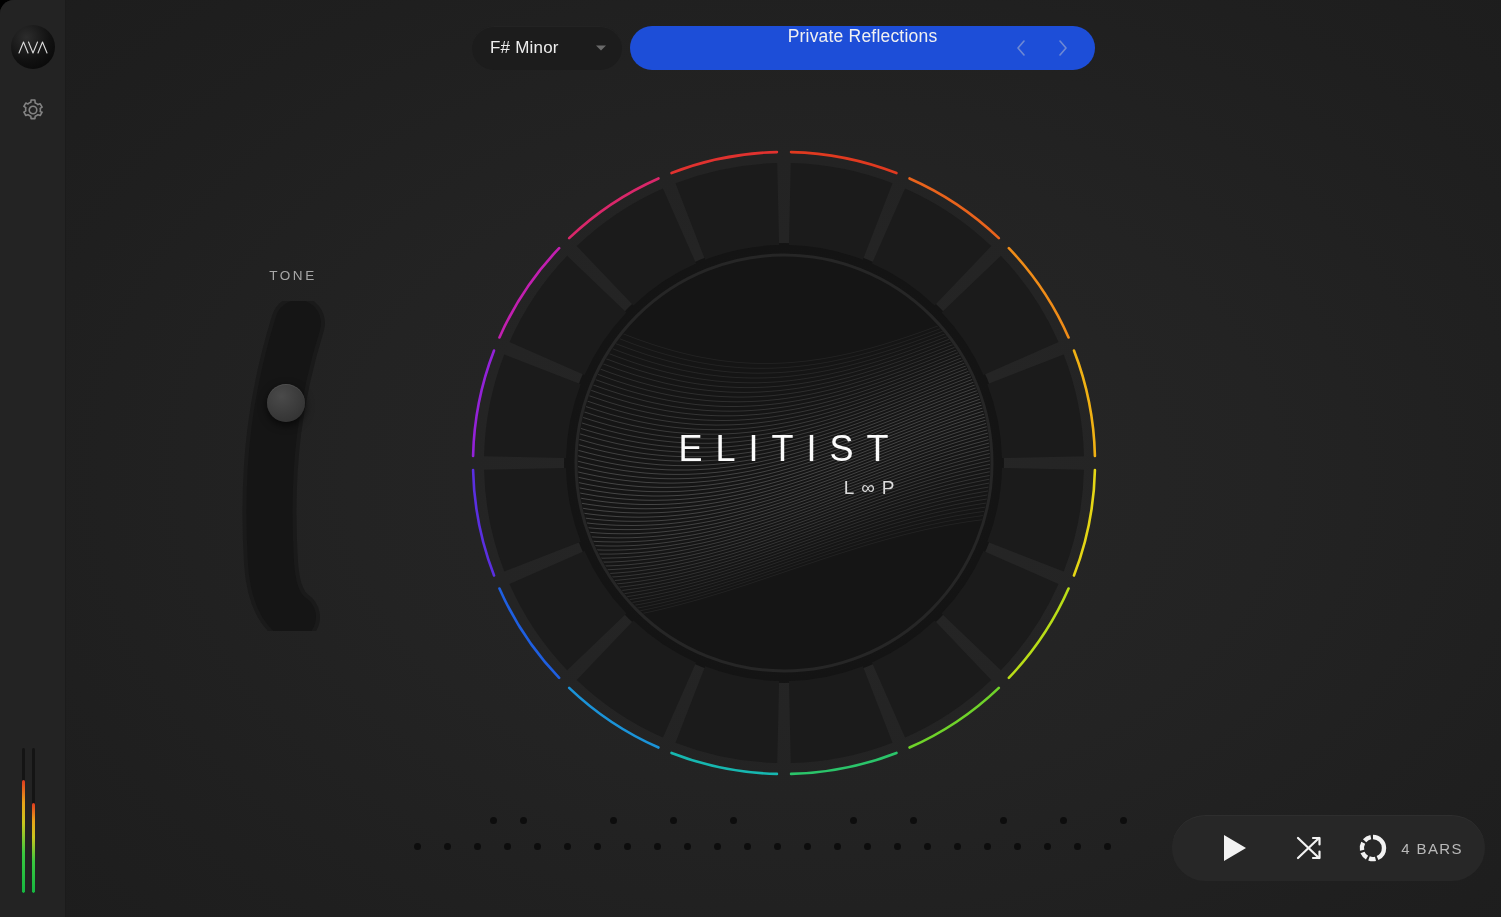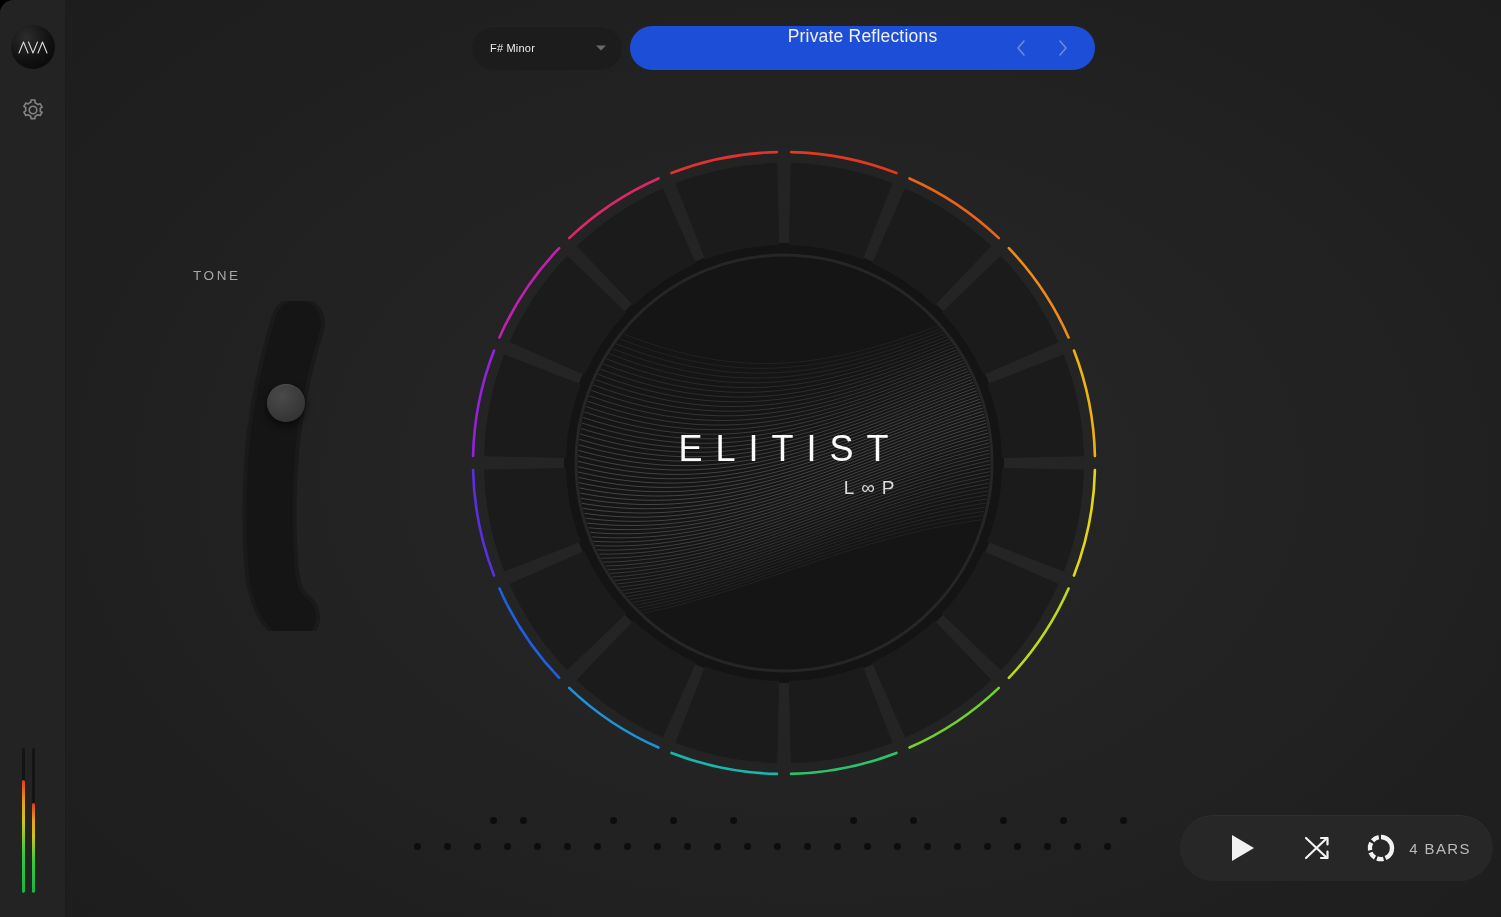--- a/index.html
+++ b/index.html
@@ -70,21 +70,21 @@
   .header {
     position:absolute; left:66px; top:0; right:0; height:96px;
     display:flex; align-items:center; justify-content:center;
     gap:8px;
     z-index:4;
   }
   .key-select {
     width:150px; height:44px; border-radius:22px;
     background:#1c1c1c;
     display:flex; align-items:center; padding:0 14px 0 18px;
-    color:#ededed; font-size:11px; letter-spacing:.2px;
+    color:#ededed; font-size:17px; letter-spacing:.2px;
     cursor:pointer; position:relative;
     box-shadow:inset 0 1px 0 rgba(255,255,255,.03);
   }
   .key-select .caret {
     position:absolute; right:16px; top:50%;
     transform:translateY(-50%);
     width:0;height:0;
     border-left:5px solid transparent;
     border-right:5px solid transparent;
     border-top:5px solid #6a6a6a;
@@ -107,21 +107,21 @@
   .nav-next { right:18px; }
 
   
   .stage {
     position:absolute; left:66px; top:0; right:0; bottom:0;
     background:
       radial-gradient(1100px 760px at 52% 52%, #272727 0%, #232323 42%, #1f1f1f 72%, #1c1c1c 100%);
   }
 
   
-  .slider-group { position:absolute; width:200px; text-align:left; }
+  .slider-group { position:absolute; width:200px; text-align:center; }
   .slider-label {
     font-size:13.5px; letter-spacing:2.6px; color:#a7a7a7;
     text-transform:uppercase;
   }
   .slider-body { position:relative; width:200px; height:330px; margin-top:18px; }
 
   .knob {
     position:absolute; width:38px; height:38px; border-radius:50%;
     background:radial-gradient(circle at 38% 32%, #4a4a4a 0%, #3a3a3a 55%, #2e2e2e 100%);
     box-shadow:0 3px 8px rgba(0,0,0,.65), inset 0 1px 0 rgba(255,255,255,.08);
@@ -159,21 +159,21 @@
     position:absolute; left:348px; bottom:48px;
     width:690px; height:56px;
   }
   .step-dot {
     position:absolute; width:7px; height:7px; border-radius:50%;
     background:#0d0d0d; cursor:pointer;
   }
 
   
   .transport {
-    position:absolute; right:8px; bottom:36px;
+    position:absolute; right:16px; bottom:36px;
     height:66px; border-radius:33px;
     background:#272727;
     display:flex; align-items:center; padding:0 22px 0 26px;
     gap:0; box-shadow:inset 0 1px 0 rgba(255,255,255,.035);
   }
   .t-btn {
     width:74px; height:66px; display:flex; align-items:center;
     justify-content:center; cursor:pointer;
   }
   .loop-chip {

